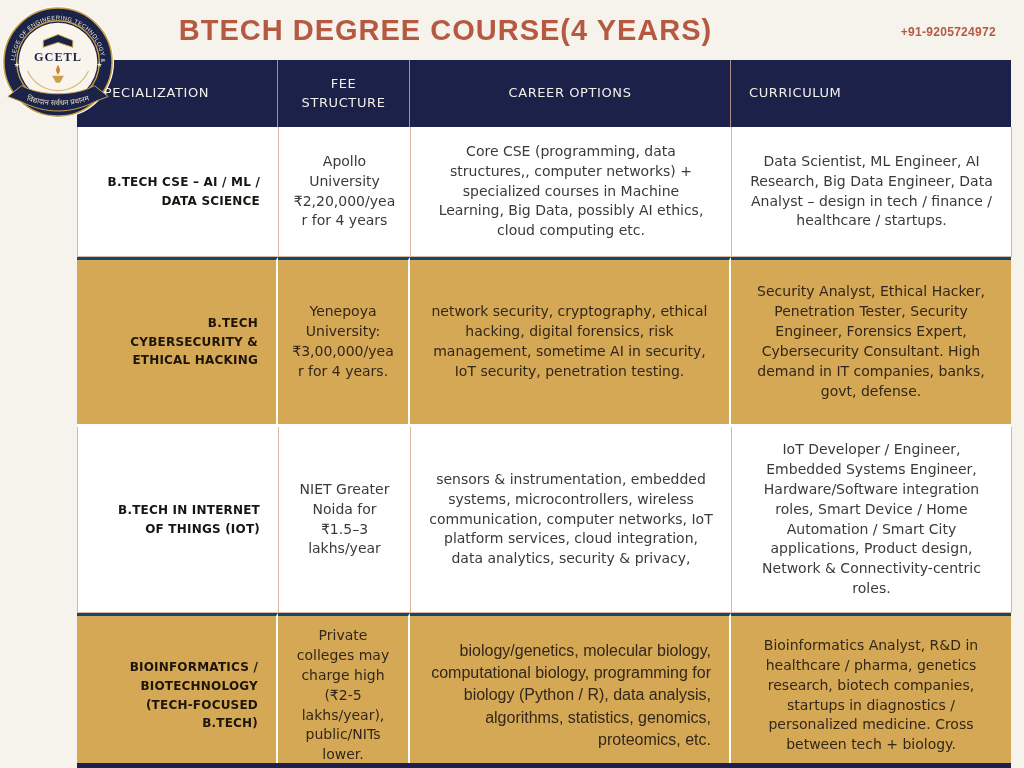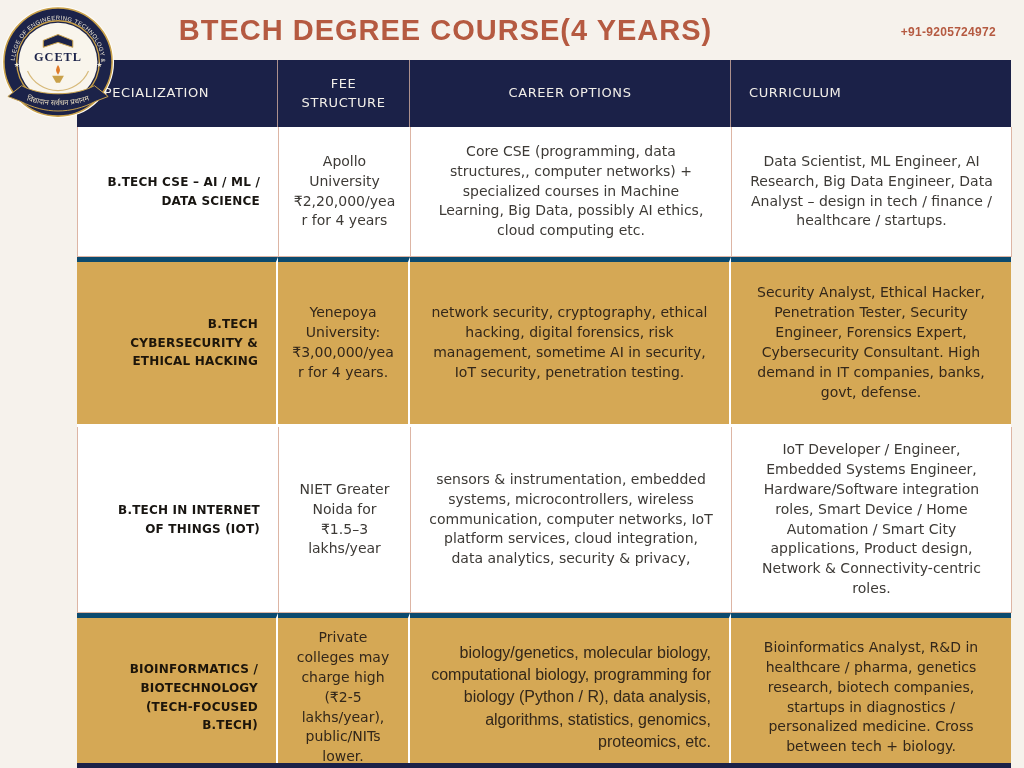--- a/index.html
+++ b/index.html
@@ -66,21 +66,21 @@
   .al-left{justify-content:flex-start;text-align:left;}
   .row-white{background:#ffffff;border-left:1px solid var(--border-rose);}
   .row-white .cell{
     border-right:1px solid var(--border-rose);
     border-bottom:1px solid var(--border-rose);
   }
   .row-gold{background:var(--gold-row);}
   .row-gold .cell{
     color:var(--gold-row-text);
     border-right:2px solid #ffffff;
-    border-top:5px solid #0c4a6e;
+    border-top:3px solid #0c4a6e;
   }
   .row-gold .cell:last-child{border-right:none;}
   .row-gold.gap-bottom .cell{border-bottom:3px solid #ffffff;}
   .r1{height:130px;}
   .r2{height:170px;}
   .r3{height:186px;}
   .r4{height:150px;}
   .spec-cell{
     font-weight:700;
     font-size:12px;

